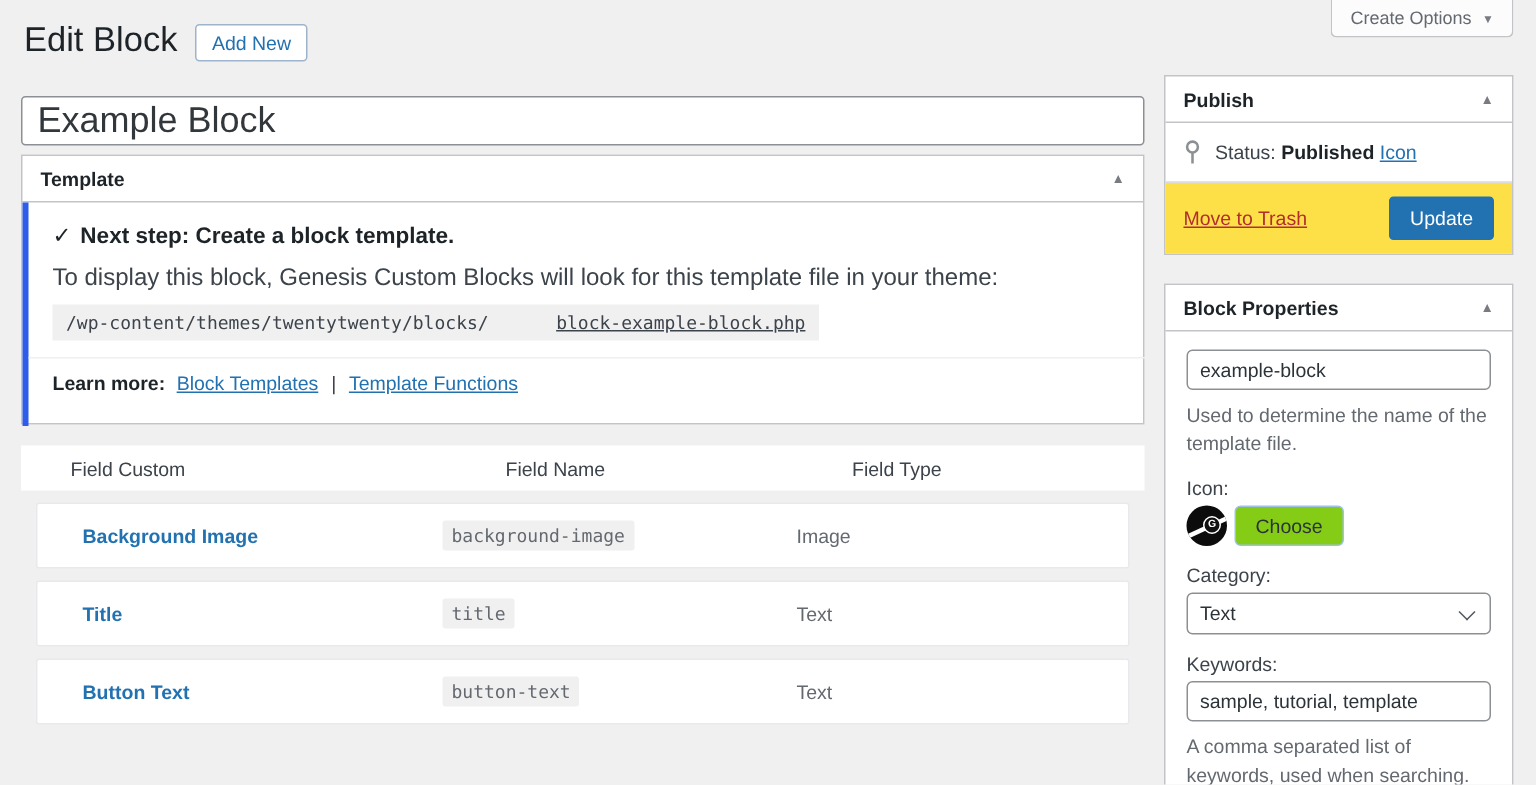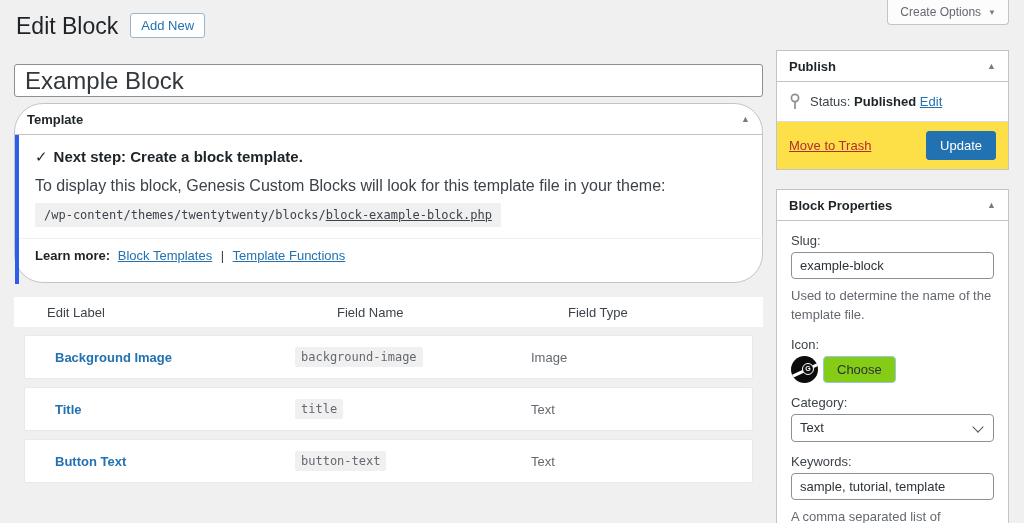--- a/index.html
+++ b/index.html
@@ -12,21 +12,21 @@
 
   
   .screen-options{
     position:absolute;top:0;right:15px;height:24px;
     display:flex;align-items:center;gap:7px;padding:0 12px;
     background:#fcfcfc;border:1px solid #c3c4c7;border-top:none;
     border-radius:0 0 4px 4px;color:#646970;font-size:12px;cursor:pointer;
   }
   .screen-options .arrow{font-size:8px;color:#787c82;}
 
-  .page-header{position:absolute;top:13px;left:16px;display:flex;align-items:flex-start;gap:12px;}
+  .page-header{position:absolute;top:13px;left:16px;display:flex;align-items:flex-end;gap:12px;}
   .page-title{font-size:23px;font-weight:400;color:#1d2327;margin:0;line-height:1.2;}
   .add-new-btn{
     font-size:13px;color:#2271b1;background:#fff;border:1px solid #9db4cc;
     border-radius:3px;padding:4px 10px;cursor:pointer;font-family:inherit;
   }
 
   .title-input{
     position:absolute;top:64px;left:14px;width:749px;height:33px;box-sizing:border-box;
     border:1px solid #8c8f94;border-radius:3px;padding:2px 10px;background:#fff;
     font-size:24px;color:#32373c;font-family:inherit;
@@ -35,33 +35,33 @@
   
   .panel{background:#fff;border:1px solid #c3c4c7;box-sizing:border-box;}
   .panel-header{
     display:flex;justify-content:space-between;align-items:center;
     height:30px;padding:0 12px;border-bottom:1px solid #c3c4c7;
   }
   .panel-title{font-size:13px;font-weight:600;color:#1d2327;}
   .toggle-icon{font-size:9px;color:#787c82;cursor:pointer;line-height:1;}
 
   
-  .template-panel{position:absolute;top:103px;left:14px;width:749px;height:180px;border-radius:29px;}
+  .template-panel{position:absolute;top:103px;left:14px;width:749px;height:180px;}
   .template-notice{
     height:149px;box-sizing:border-box;border-left:4px solid #2d5de9;
     padding:1px 8px 0 16px;
   }
   .notice-heading{margin:12px 0 0;font-size:15px;font-weight:600;color:#1d2327;}
   .notice-heading .check{font-weight:400;margin-right:6px;}
   .notice-desc{margin:11px 0 0;font-size:16px;color:#3c434a;}
   .notice-code{
     display:inline-block;margin-top:8px;background:#f0f0f1;padding:5px 9px;
     font-family:"DejaVu Sans Mono", monospace;font-size:12px;color:#3c434a;
   }
-  .notice-code .file{text-decoration:underline;}
+  .notice-code .file{text-decoration:underline;margin-left:45px;}
   .notice-divider{border:none;border-top:1px solid #f0f0f1;margin:11px -16px 0 -16px;}
   .learn-more{margin-top:9px;font-size:13px;color:#1d2327;}
   .learn-more .lm-label{font-weight:600;margin-right:4px;}
   .learn-more a{color:#2271b1;text-decoration:underline;}
   .learn-more .sep{margin:0 5px;color:#3c434a;}
 
   
   .fields{position:absolute;top:297px;left:14px;width:749px;}
   .fields-header{
     background:#fff;height:30px;display:grid;grid-template-columns:290px 231px 1fr;
@@ -166,21 +166,21 @@
       <span class="lm-label">Learn more:</span>
       <a>Block Templates</a>
       <span class="sep">|</span>
       <a>Template Functions</a>
     </p>
   </div>
 </div>
 
 <div class="fields">
   <div class="fields-header">
-    <div>Edit Label</div>
+    <div>Field Custom</div>
     <div>Field Name</div>
     <div>Field Type</div>
   </div>
 
   <div class="field-row">
     <div class="field-label">Background Image</div>
     <div><span class="field-name-chip">background-image</span></div>
     <div class="field-type">Image</div>
   </div>
 
@@ -206,37 +206,36 @@
       <span class="toggle-icon">▲</span>
     </div>
     <div class="publish-status">
       <svg width="12" height="17" viewBox="0 0 12 17">
         <circle cx="6" cy="5" r="3.6" fill="none" stroke="#8c8f94" stroke-width="1.7"></circle>
         <line x1="6" y1="9" x2="6" y2="16" stroke="#8c8f94" stroke-width="1.7"></line>
       </svg>
       <span>
         <span>Status:</span>
         <span class="bold">Published</span>
-        <a>Edit</a>
+        <a>Icon</a>
       </span>
     </div>
     <div class="publish-footer">
       <a class="trash-link">Move to Trash</a>
       <button class="update-btn">Update</button>
     </div>
   </div>
 
   <div class="panel props-panel">
     <div class="panel-header">
       <span class="panel-title">Block Properties</span>
       <span class="toggle-icon">▲</span>
     </div>
     <div class="props-body">
 
-      <label class="field-label-text">Slug:</label>
       <input class="wp-input" type="text" value="example-block" style="">
       <p class="help-text">Used to determine the name of the template file.</p>
 
       <label class="field-label-text">Icon:</label>
       <div class="icon-row">
         <span class="gcb-logo">
           <span class="swoosh"></span>
           <span class="badge">G</span>
         </span>
         <button class="choose-btn">Choose</button>

